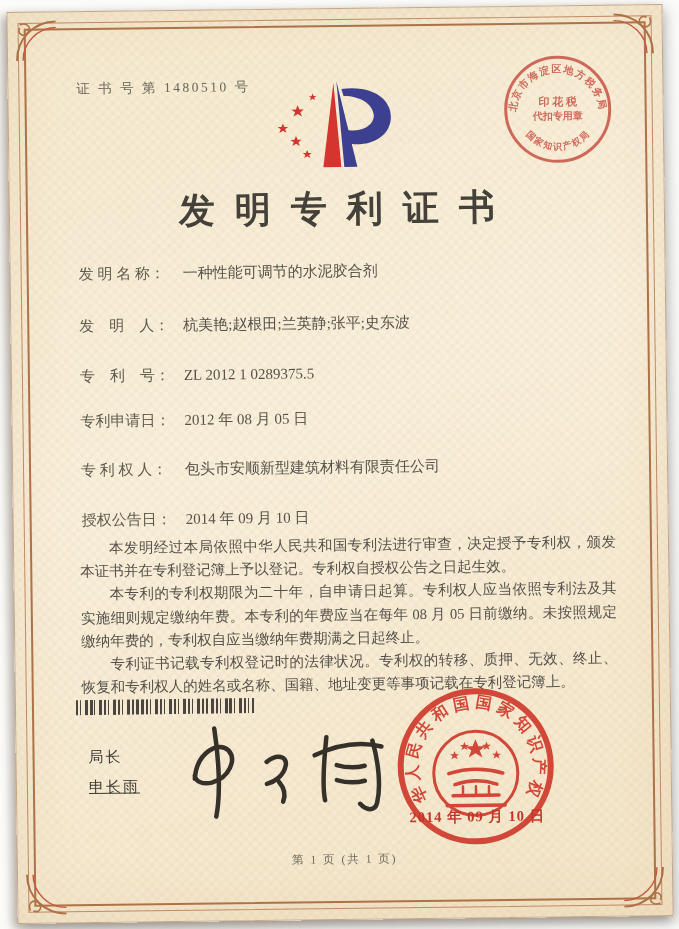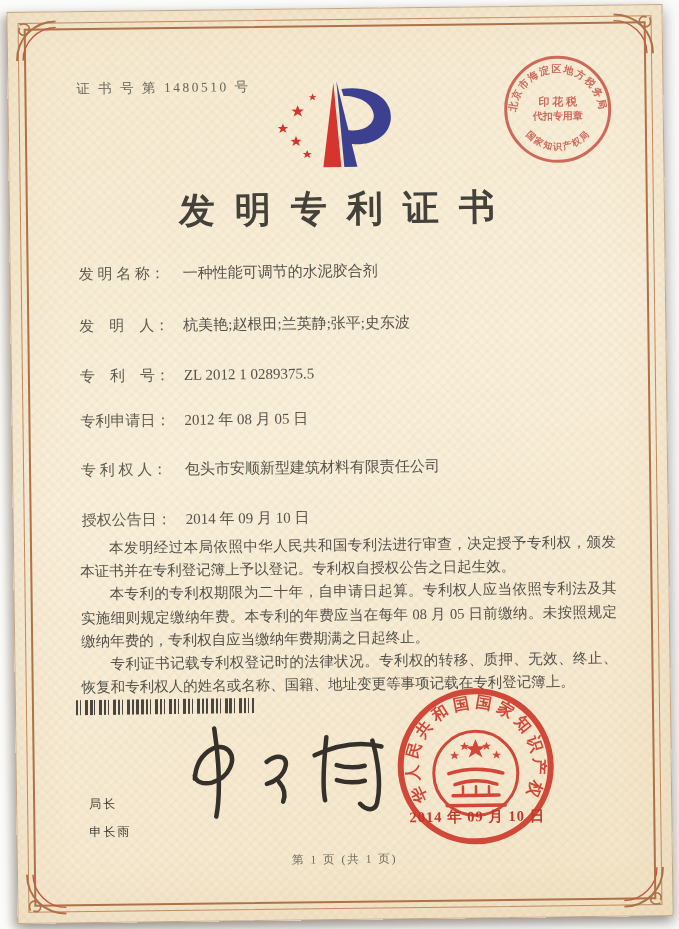--- a/index.html
+++ b/index.html
@@ -53,22 +53,22 @@
   .body-text p{margin:0;text-indent:2em;}
 
   .barcode{
     position:absolute;left:60px;top:688px;width:178px;height:15px;
     background:
       repeating-linear-gradient(90deg,#2e2a26 0 2px,transparent 2px 4px,#2e2a26 4px 5px,transparent 5px 9px,#2e2a26 9px 12px,transparent 12px 14px),
       repeating-linear-gradient(90deg,transparent 0 15px,#2e2a26 15px 17px,transparent 17px 23px);
     opacity:.85;
   }
 
-  .signer{position:absolute;left:72px;top:736px;font-size:12px;color:#3d3a33;letter-spacing:2px;margin-top:48px;}
-  .signer .name{margin-top:11px;}
+  .signer{position:absolute;left:72px;top:736px;font-size:15px;color:#3d3a33;letter-spacing:2px;}
+  .signer .name{margin-top:11px;text-decoration:underline;}
   .signature{position:absolute;left:150px;top:706px;width:225px;height:105px;}
 
   .official-seal{position:absolute;left:378px;top:678px;width:162px;height:162px;opacity:.92;}
   .seal-date{
     position:absolute;left:372px;top:800px;width:176px;text-align:center;
     font-size:14.5px;font-weight:bold;color:#c1372a;letter-spacing:1px;
   }
 
   .footer{
     position:absolute;left:0;right:0;top:843px;text-align:center;

